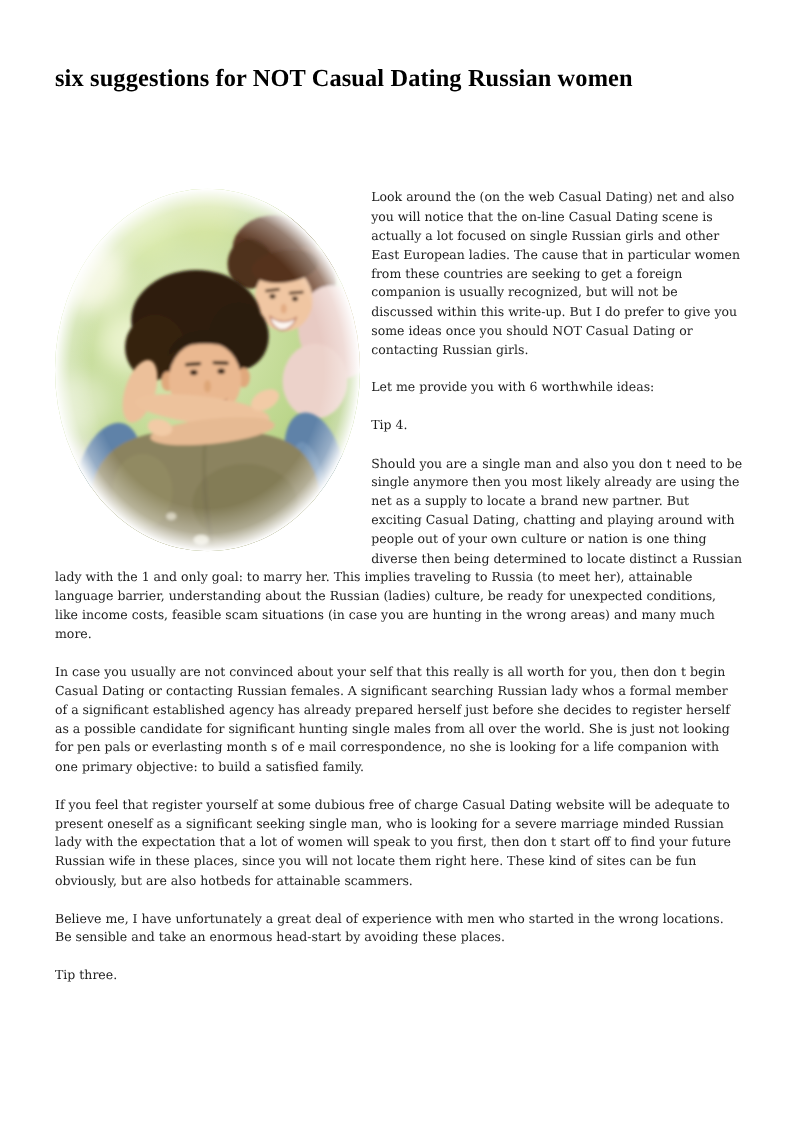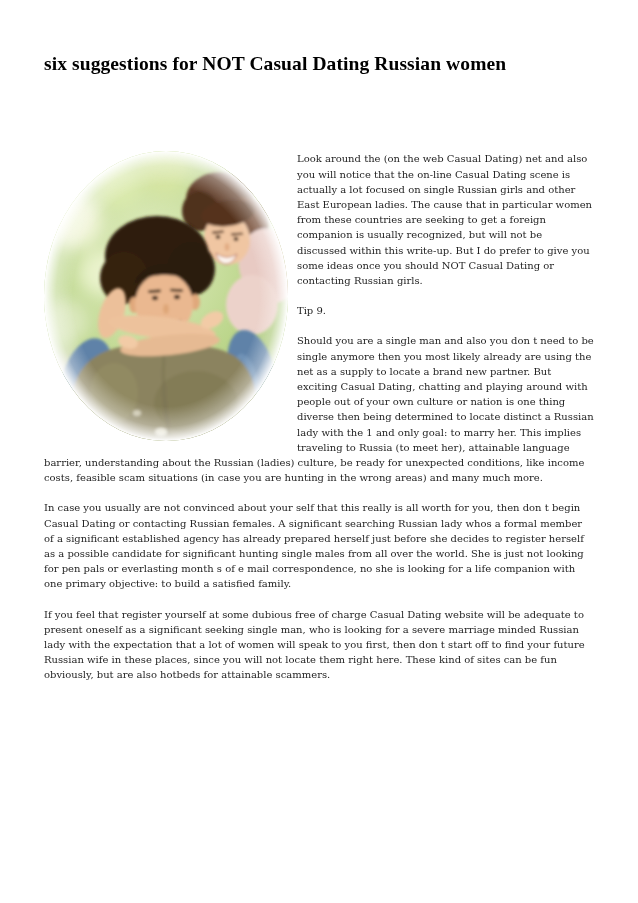--- a/index.html
+++ b/index.html
@@ -147,18 +147,21 @@
           <ellipse cx="84" cy="191" rx="10" ry="6.5" fill="#f2cba6" transform="rotate(14 84 191)"></ellipse>
           <ellipse cx="117" cy="281" rx="6" ry="4" fill="#e8e4cf" opacity="0.9"></ellipse>
           <ellipse cx="93" cy="262" rx="4" ry="3" fill="#ddd8c2" opacity="0.8"></ellipse>
         </g>
 
         <rect width="244" height="290" fill="url(#gFade)"></rect>
       </svg>
     </div>
 
   <p>Look around the (on the web Casual Dating) net and also you will notice that the on-line Casual Dating scene is actually a lot focused on single Russian girls and other East European ladies. The cause that in particular women from these countries are seeking to get a foreign companion is usually recognized, but will not be discussed within this write-up. But I do prefer to give you some ideas once you should NOT Casual Dating or contacting Russian girls.</p>
-      <p>Tip 9.</p>
+      <p>Let me provide you with 6 worthwhile ideas:</p>
+      <p>Tip 4.</p>
       <p>Should you are a single man and also you don t need to be single anymore then you most likely already are using the net as a supply to locate a brand new partner. But exciting Casual Dating, chatting and playing around with people out of your own culture or nation is one thing diverse then being determined to locate distinct a Russian lady with the 1 and only goal: to marry her. This implies traveling to Russia (to meet her), attainable language barrier, understanding about the Russian (ladies) culture, be ready for unexpected conditions, like income costs, feasible scam situations (in case you are hunting in the wrong areas) and many much more.</p>
       <p>In case you usually are not convinced about your self that this really is all worth for you, then don t begin Casual Dating or contacting Russian females. A significant searching Russian lady whos a formal member of a significant established agency has already prepared herself just before she decides to register herself as a possible candidate for significant hunting single males from all over the world. She is just not looking for pen pals or everlasting month s of e mail correspondence, no she is looking for a life companion with one primary objective: to build a satisfied family.</p>
       <p>If you feel that register yourself at some dubious free of charge Casual Dating website will be adequate to present oneself as a significant seeking single man, who is looking for a severe marriage minded Russian lady with the expectation that a lot of women will speak to you first, then don t start off to find your future Russian wife in these places, since you will not locate them right here. These kind of sites can be fun obviously, but are also hotbeds for attainable scammers.</p>
+      <p>Believe me, I have unfortunately a great deal of experience with men who started in the wrong locations. Be sensible and take an enormous head-start by avoiding these places.</p>
+      <p>Tip three.</p>
     </div>
 </div>
 
 </body></html>

